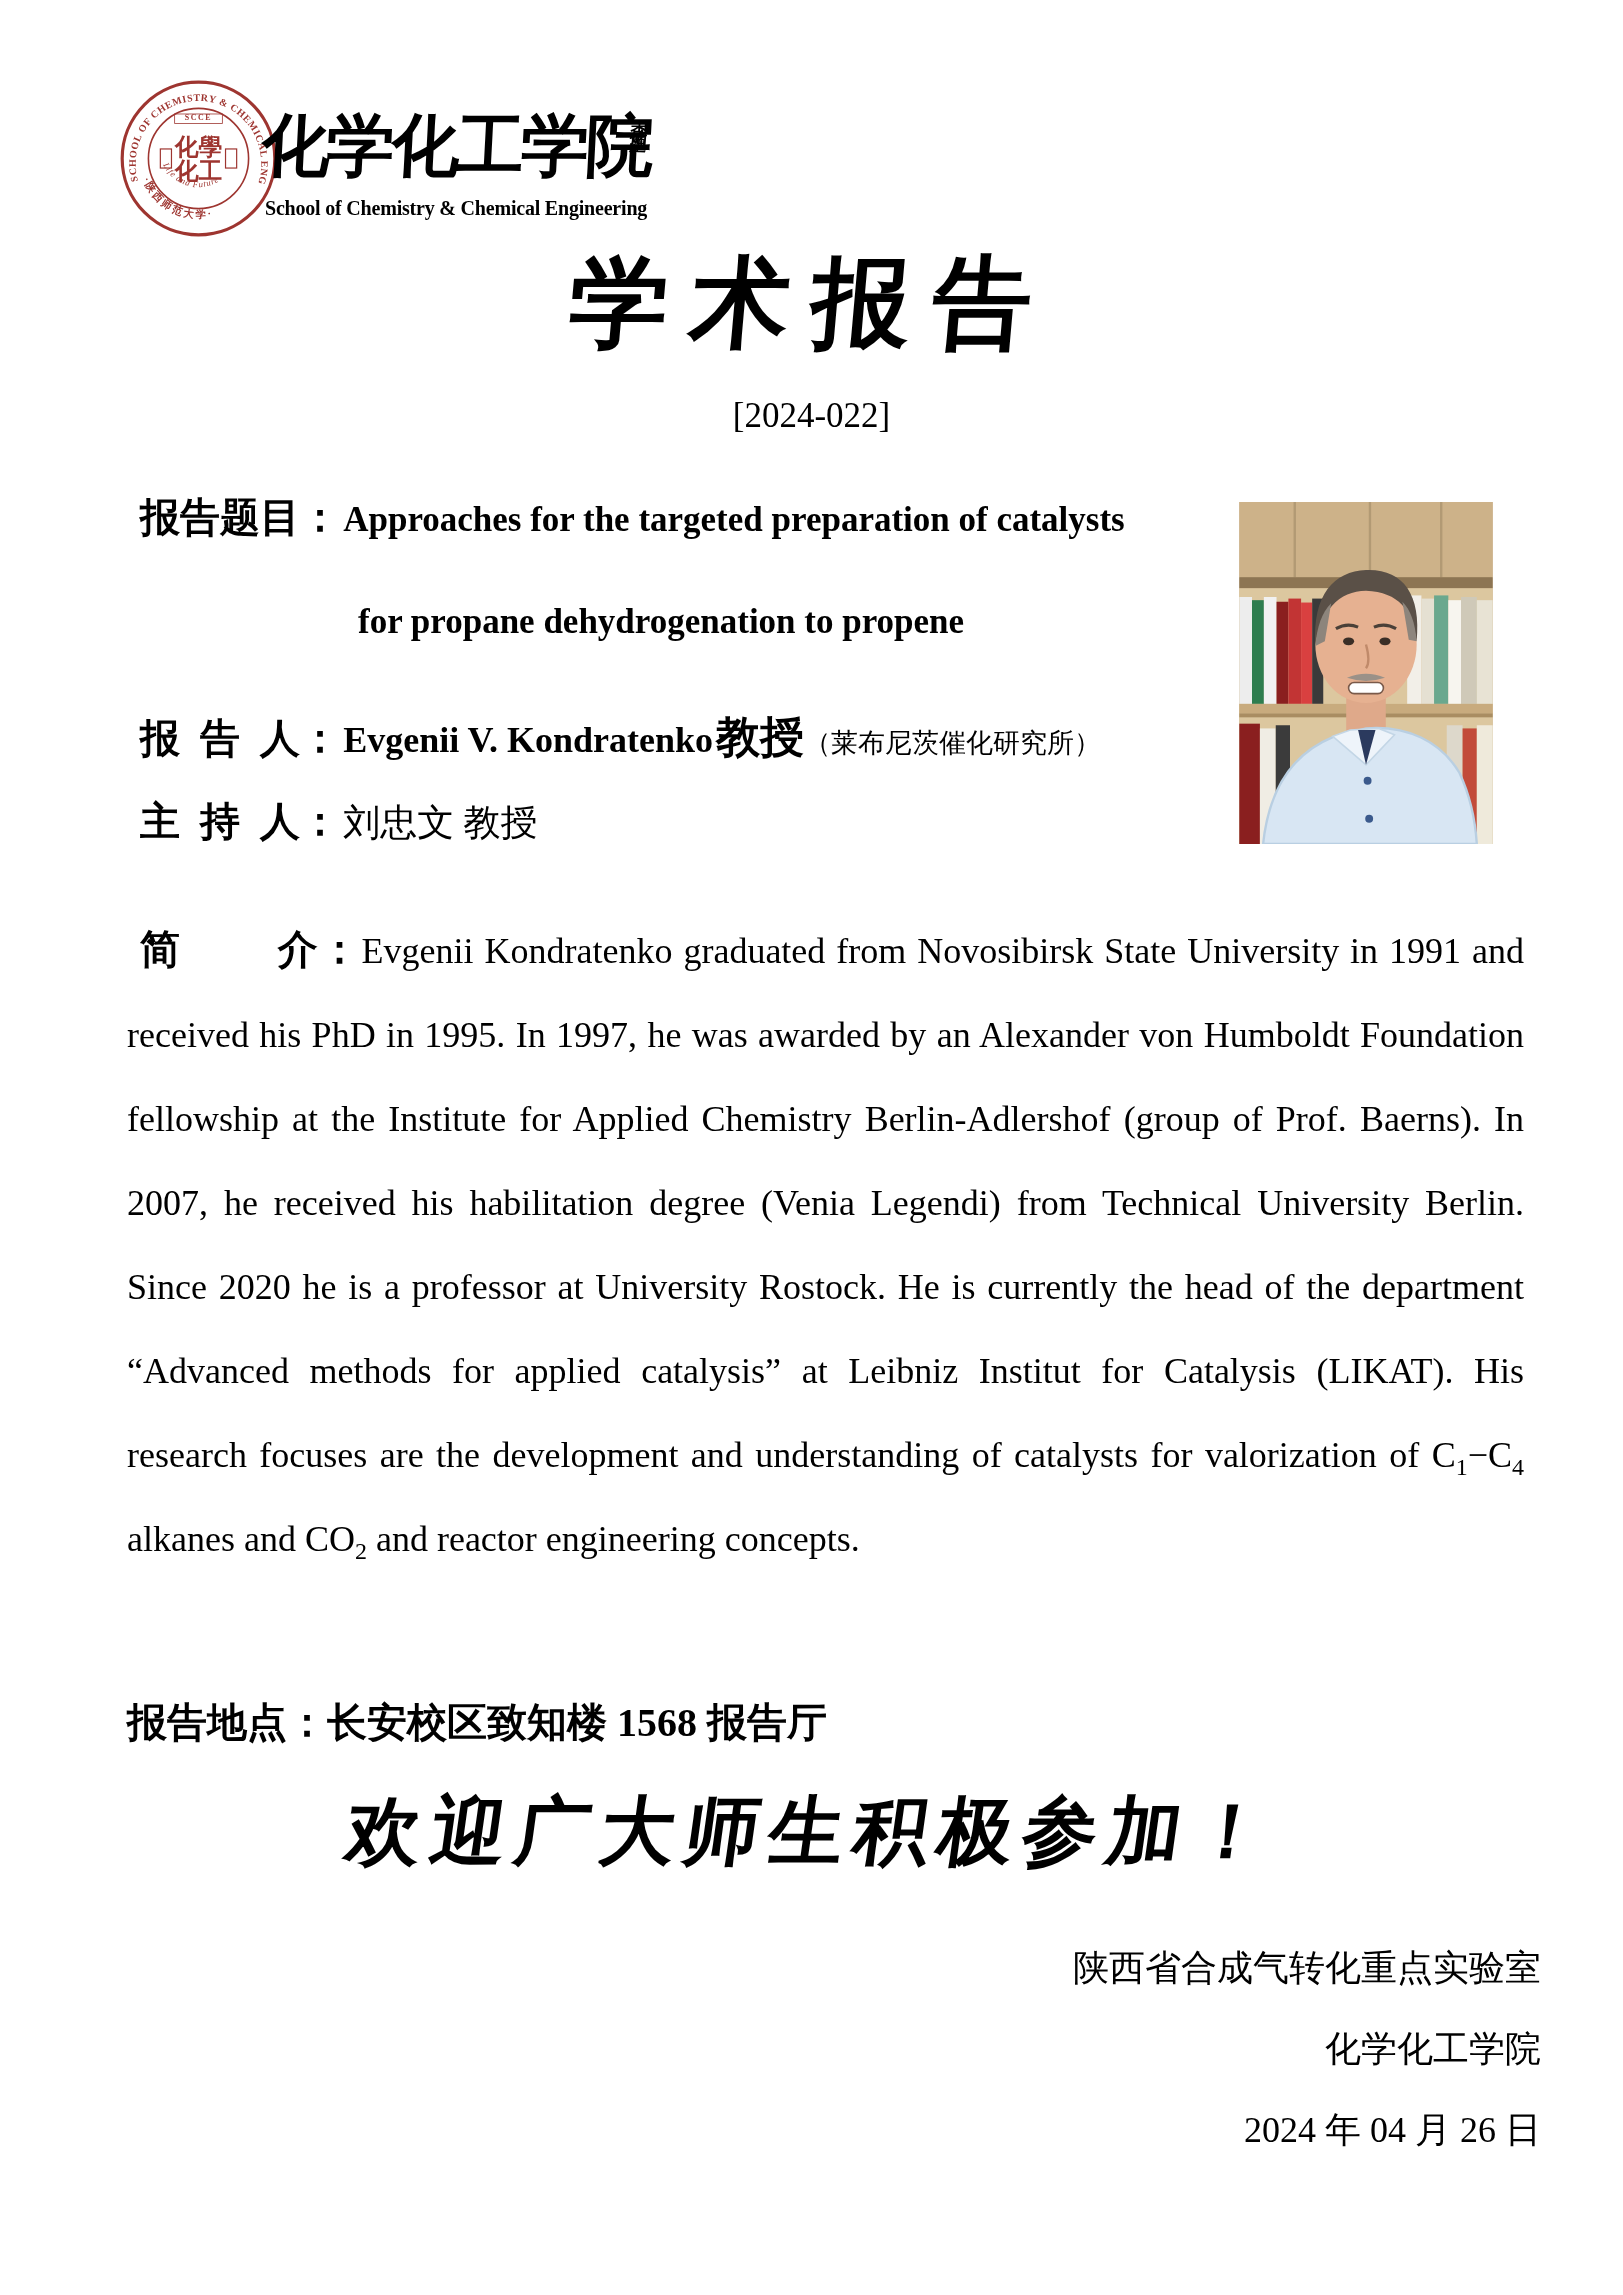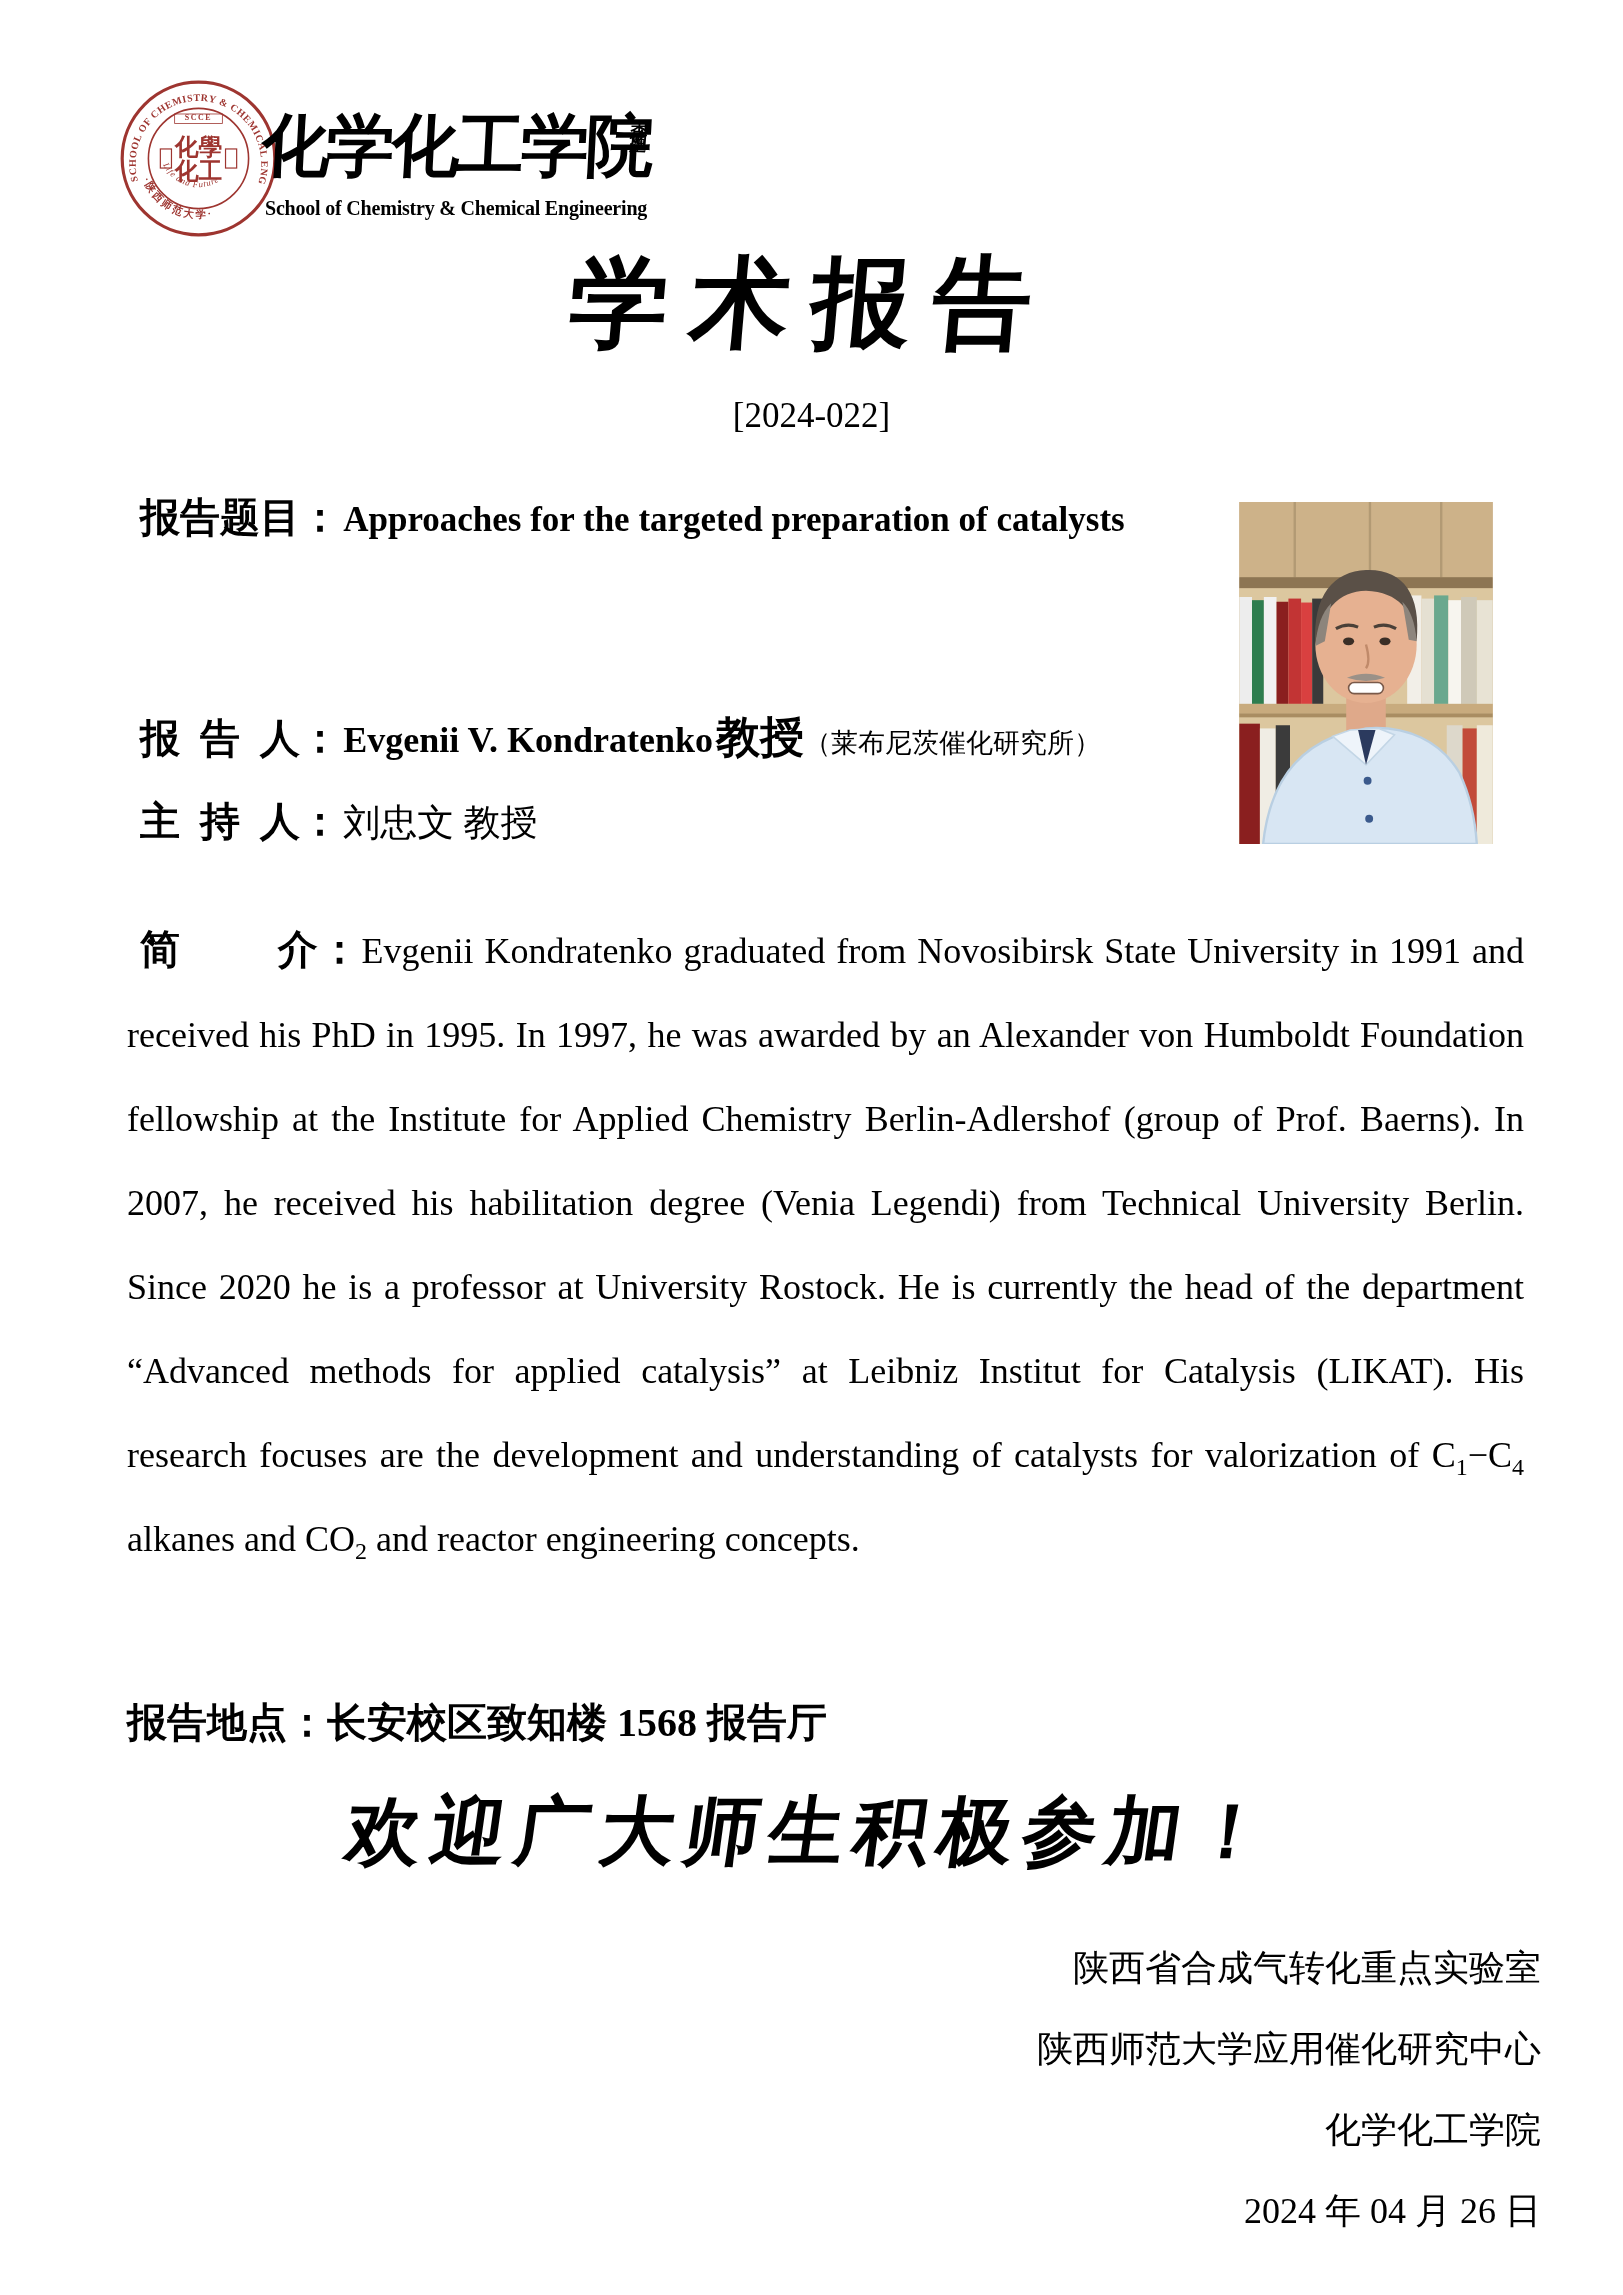--- a/index.html
+++ b/index.html
@@ -107,20 +107,21 @@
   <div class="abs college-en">School of Chemistry &amp; Chemical Engineering</div>
   <div class="abs signature">李灿题</div>
 
   <div class="abs main-title">学术报告</div>
   <div class="abs report-number">[2024-022]</div>
 
   <div class="abs row row-topic1">
     <span class="zh-label">报告题目：</span>
     <span class="en-title">Approaches for the targeted preparation of catalysts</span>
   </div>
+  <div class="abs row-topic2 en-title" style="position:absolute;">for propane dehydrogenation to propene</div>
 
   <div class="abs row row-speaker">
     <span class="zh-label">报  告  人：</span>
     <span class="speaker-name">Evgenii V. Kondratenko</span>
     <span class="speaker-title"> <span>教授</span></span><span class="speaker-aff">（莱布尼茨催化研究所）</span>
   </div>
 
   <div class="abs row row-host">
     <span class="zh-label">主  持  人：</span>
     <span class="host-name">刘忠文 教授</span>
@@ -199,19 +200,18 @@
 
 
   <div class="abs row row-venue bold-line">
     <span>报告地点：</span><span>长安校区致知楼 1568 报告厅</span>
   </div>
 
   <div class="abs welcome">欢迎广大师生积极参加！</div>
 
   <div class="abs footer">
     <div>陕西省合成气转化重点实验室</div>
-    <div>陕西师范大学应用催化研究中心</div>
     <div>化学化工学院</div>
     <div>2024 年 04 月 26 日</div>
   </div>
 
 </div>
 
 
 </body></html>

